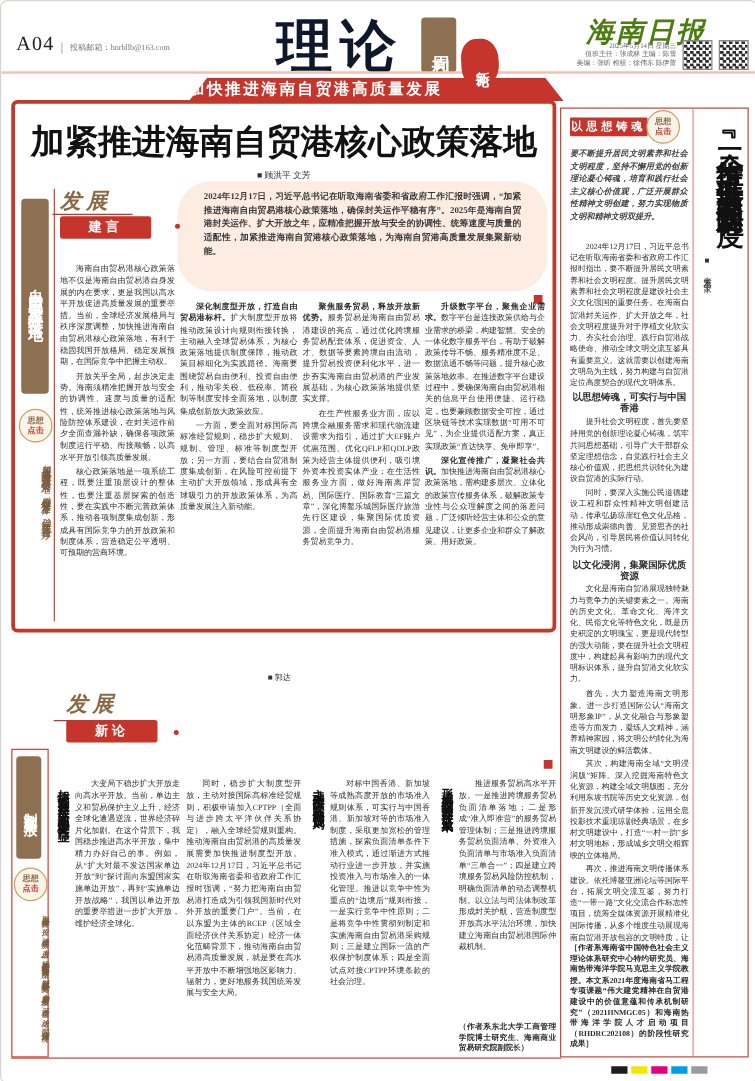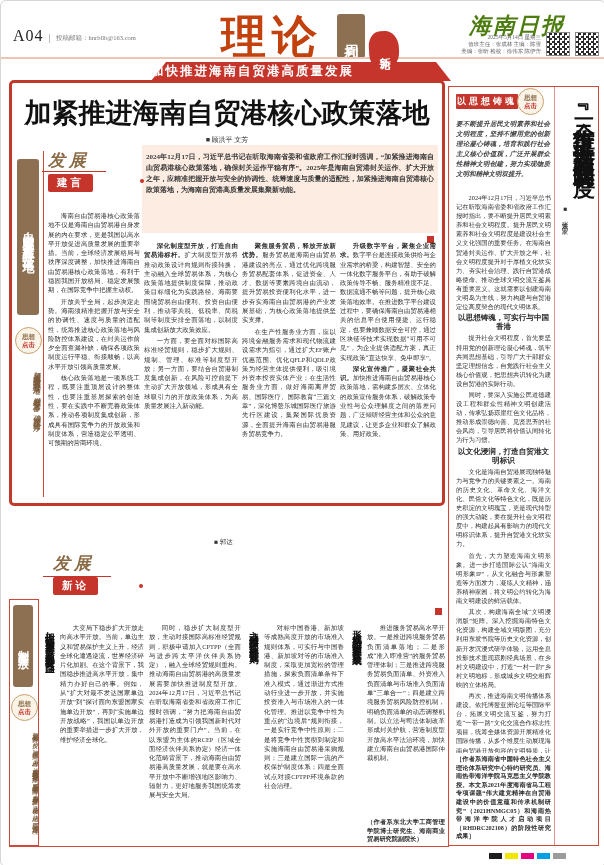--- a/index.html
+++ b/index.html
@@ -4,21 +4,21 @@
 <style>
   html,body{margin:0;padding:0;background:#ffffff;}
   #page{position:relative;width:604px;height:865px;margin:0 auto;background:#fff;
         border:1px solid #d8d5d2;border-radius:6px;overflow:hidden;
         font-family:"Liberation Serif","DejaVu Serif",serif;color:#2e2e2e;}
   .sans{font-family:"Liberation Sans","DejaVu Sans",sans-serif;}
   .abs{position:absolute;}
   
   #page-no{left:12px;top:26px;font-size:16px;color:#222;letter-spacing:1px;}
   #email{left:48px;top:33px;font-size:6.5px;color:#777;border-left:1px solid #bbb;padding-left:6px;}
-  #masthead-main{left:220px;top:6px;font-size:45px;font-weight:bold;color:#c2410c;letter-spacing:6px;}
+  #masthead-main{left:220px;top:6px;font-size:45px;font-weight:bold;color:#0f172a;letter-spacing:6px;}
   #masthead-box{left:336px;top:13px;width:28px;height:44px;background:#8d7051;border-radius:3px;
      color:#fff;font-size:14px;font-weight:bold;writing-mode:vertical-rl;text-align:center;
      display:flex;align-items:center;justify-content:center;letter-spacing:3px;}
   #masthead-seal{left:368px;top:30px;width:30px;height:38px;background:#c5352b;border-radius:40% 45% 45% 40%;
      transform:rotate(-3deg);color:#fff;font-size:11px;font-weight:bold;writing-mode:vertical-rl;
      display:flex;align-items:center;justify-content:center;z-index:5;letter-spacing:2px;}
   #paper-name{left:468px;top:10px;font-size:22px;font-weight:bold;font-style:italic;color:#4d7c0f;letter-spacing:2px;}
   .staff{left:448px;width:92px;text-align:right;font-size:5.5px;color:#666;line-height:7px;}
   #date-line{top:33px;} #staff1{top:40px;} #staff2{top:47px;}
   .qr{top:31px;width:22px;height:22px;border:1px solid #888;
@@ -44,29 +44,29 @@
      text-align:center;font-size:6.5px;line-height:8px;padding-top:5px;box-sizing:border-box;font-weight:bold;}
   .badge .b1{color:#8a6a45;display:block;} .badge .b2{color:#c5352b;display:block;}
   #a1-badge{left:1px;top:176px;}
   .vquote{writing-mode:vertical-rl;font-size:7.5px;line-height:12px;color:#7a5a3a;
      font-style:italic;letter-spacing:1px;}
   #a1-quote{left:1px;top:214px;width:27px;height:140px;}
   
   .sec-label{z-index:3;}
   .sec-script{font-size:17px;font-weight:bold;font-style:italic;color:#8a6a45;letter-spacing:4px;display:block;}
   .sec-box{display:inline-block;background:#c5352b;color:#fff;font-size:10.5px;font-weight:bold;
-     padding:2px 9px;letter-spacing:3px;border-radius:2px;}
+     padding:2px 23px;letter-spacing:3px;border-radius:2px;}
   .sec-line{position:absolute;height:1px;background:#c5352b;}
   .sec-dot{position:absolute;width:4px;height:4px;border-radius:50%;background:#c5352b;}
   #a1-label{left:36px;top:66px;}
   #a1-label .sec-line{left:-6px;top:22px;width:64px;}
   #a1-label .sec-dot{left:92px;top:30px;}
   
-  .lead-box{background:#fcece1;box-sizing:border-box;padding:7px 4px;font-size:7px;line-height:11px;
-     text-align:justify;color:#3a3a3a;font-weight:600;}
+  .lead-box{background:#fcece1;box-sizing:border-box;padding:7px 21px;font-size:7px;line-height:11px;
+     text-align:justify;color:#3a3a3a;font-weight:600;border-radius:27px;}
   #a1-lead{left:130px;top:62px;width:296px;height:88px;}
   .endmark{width:7px;height:7px;background:#c5352b;}
   #a1-endmark{left:415px;top:153px;}
   .col{font-size:6.4px;line-height:9.3px;text-align:justify;overflow:hidden;}
   .col p{margin:0 0 2px 0;text-indent:2em;}
   .col .lead-in{font-weight:bold;font-family:"Liberation Sans","DejaVu Sans",sans-serif;}
   #a1-c1{left:36px;top:128px;width:92px;height:282px;}
   #a1-c2{left:132px;top:158px;width:94px;height:252px;}
   #a1-c3{left:230px;top:158px;width:94px;height:252px;}
   #a1-c4{left:328px;top:158px;width:96px;height:252px;}
@@ -231,21 +231,21 @@
       <span class="b1">思想</span>
       <span class="b2">点击</span>
     </div>
     <div id="a3-intro">要不断提升居民文明素养和社会文明程度，坚持不懈用党的创新理论凝心铸魂，培育和践行社会主义核心价值观，广泛开展群众性精神文明创建，努力实现物质文明和精神文明双提升。</div>
 
     <div id="a3-body">
       <p>2024年12月17日，习近平总书记在听取海南省委和省政府工作汇报时指出，要不断提升居民文明素养和社会文明程度。提升居民文明素养和社会文明程度是建设社会主义文化强国的重要任务。在海南自贸港封关运作、扩大开放之年，社会文明程度提升对于厚植文化软实力、夯实社会治理、践行自贸港战略使命、推动全球文明交流互鉴具有重要意义。这就需要以创建海南文明岛为主线，努力构建与自贸港定位高度契合的现代文明体系。</p>
       <p class="subhead">以思想铸魂，可实行与中国香港</p>
       <p>提升社会文明程度，首先要坚持用党的创新理论凝心铸魂，筑牢共同思想基础，引导广大干部群众坚定理想信念，自觉践行社会主义核心价值观，把思想共识转化为建设自贸港的实际行动。</p>
       <p>同时，要深入实施公民道德建设工程和群众性精神文明创建活动，传承弘扬琼崖红色文化品格，推动形成崇德向善、见贤思齐的社会风尚，引导居民将价值认同转化为行为习惯。</p>
-      <p class="subhead">以文化浸润，打造自贸港文明标识</p>
+      <p class="subhead">以文化浸润，集聚国际优质资源</p>
       <p>文化是海南自贸港展现独特魅力与竞争力的关键要素之一。海南的历史文化、革命文化、海洋文化、民俗文化等特色文化，既是历史积淀的文明瑰宝，更是现代转型的强大动能，要在提升社会文明程度中，构建起具有影响力的现代文明标识体系，提升自贸港文化软实力。</p>
       <p>首先，大力塑造海南文明形象。进一步打造国际公认“海南文明形象IP”，从文化融合与形象塑造等方面发力，凝练人文精神，涵养精神家园，将文明公约转化为海南文明建设的鲜活载体。</p>
       <p>其次，构建海南全域“文明浸润版”矩阵。深入挖掘海南特色文化资源，构建全域文明版图，充分利用东坡书院等历史文化资源，创新开发沉浸式研学体验，运用全息投影技术重现琼剧经典场景，在乡村文明建设中，打造“一村一韵”乡村文明地标，形成城乡文明交相辉映的立体格局。</p>
       <p>再次，推进海南文明传播体系建设。依托博鳌亚洲论坛等国际平台，拓展文明交流互鉴，努力打造“一带一路”文化交流合作标志性项目，统筹全媒体资源开展精准化国际传播，从多个维度生动展现海南自贸港开放包容的文明特质，让中国文明在世界舞台绽放光彩。</p>
 
     </div>
 
     <div class="credit" id="a3-credit">［作者系海南省中国特色社会主义理论体系研究中心特约研究员、海南热带海洋学院马克思主义学院教授。本文系2021年度海南省马工程专项课题“伟大建党精神在自贸港建设中的价值意蕴和传承机制研究”（2021HNMGC05）和海南热带海洋学院人才启动项目（RHDRC202108）的阶段性研究成果］</div>
 
 

